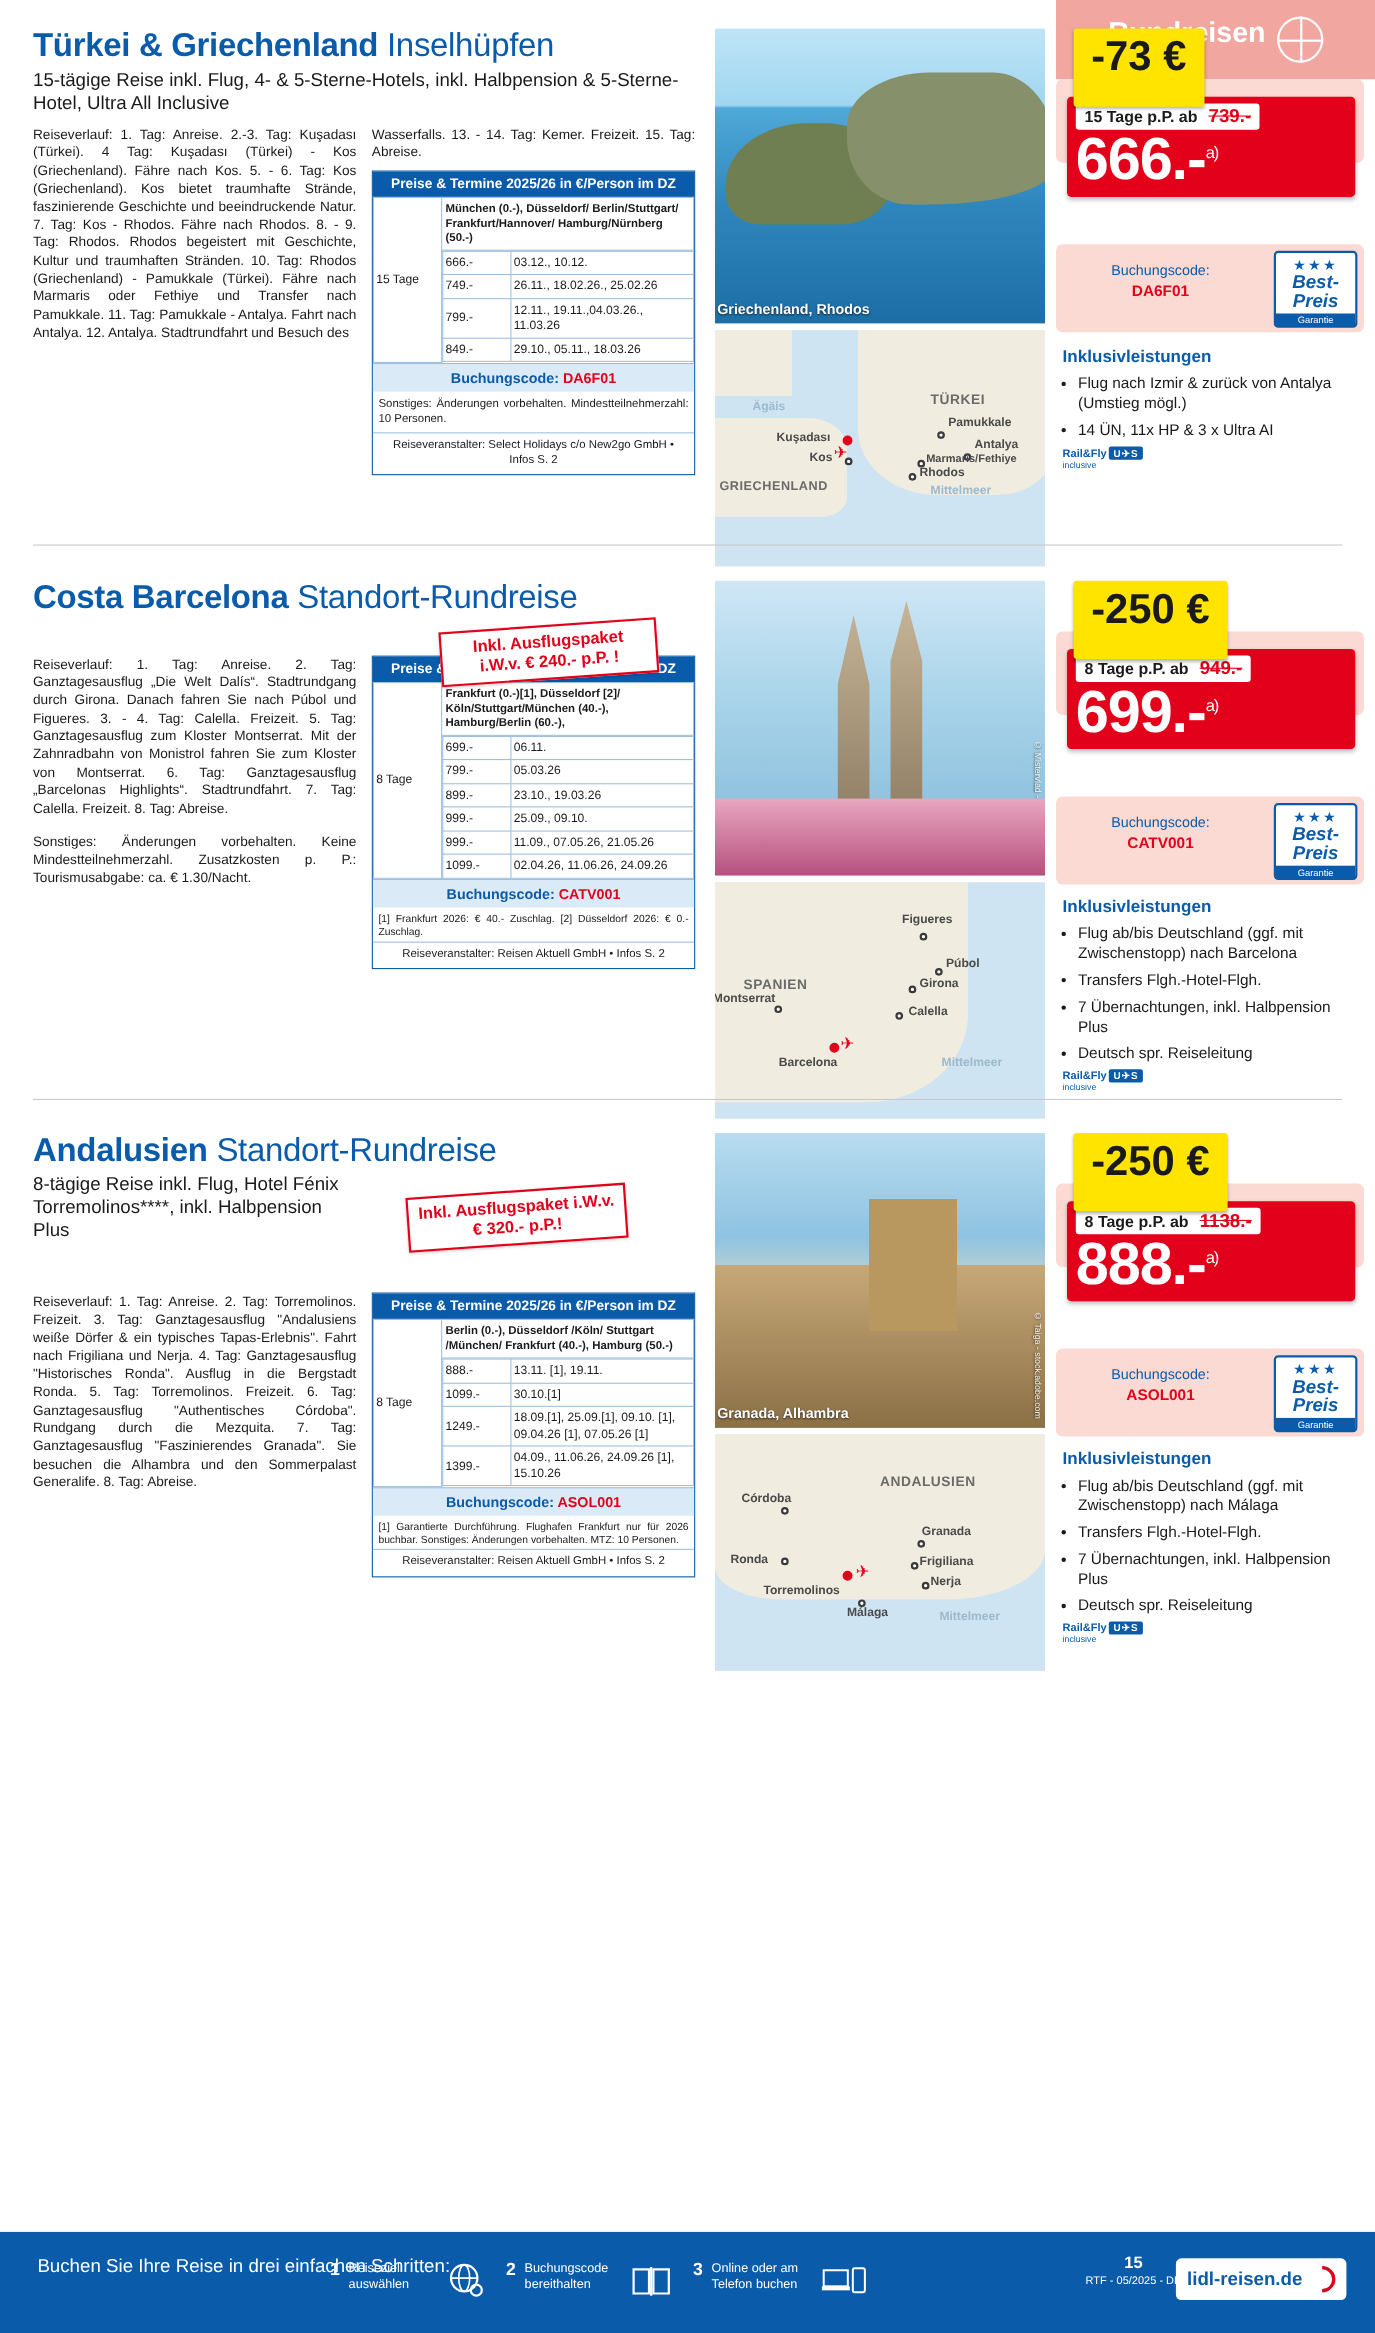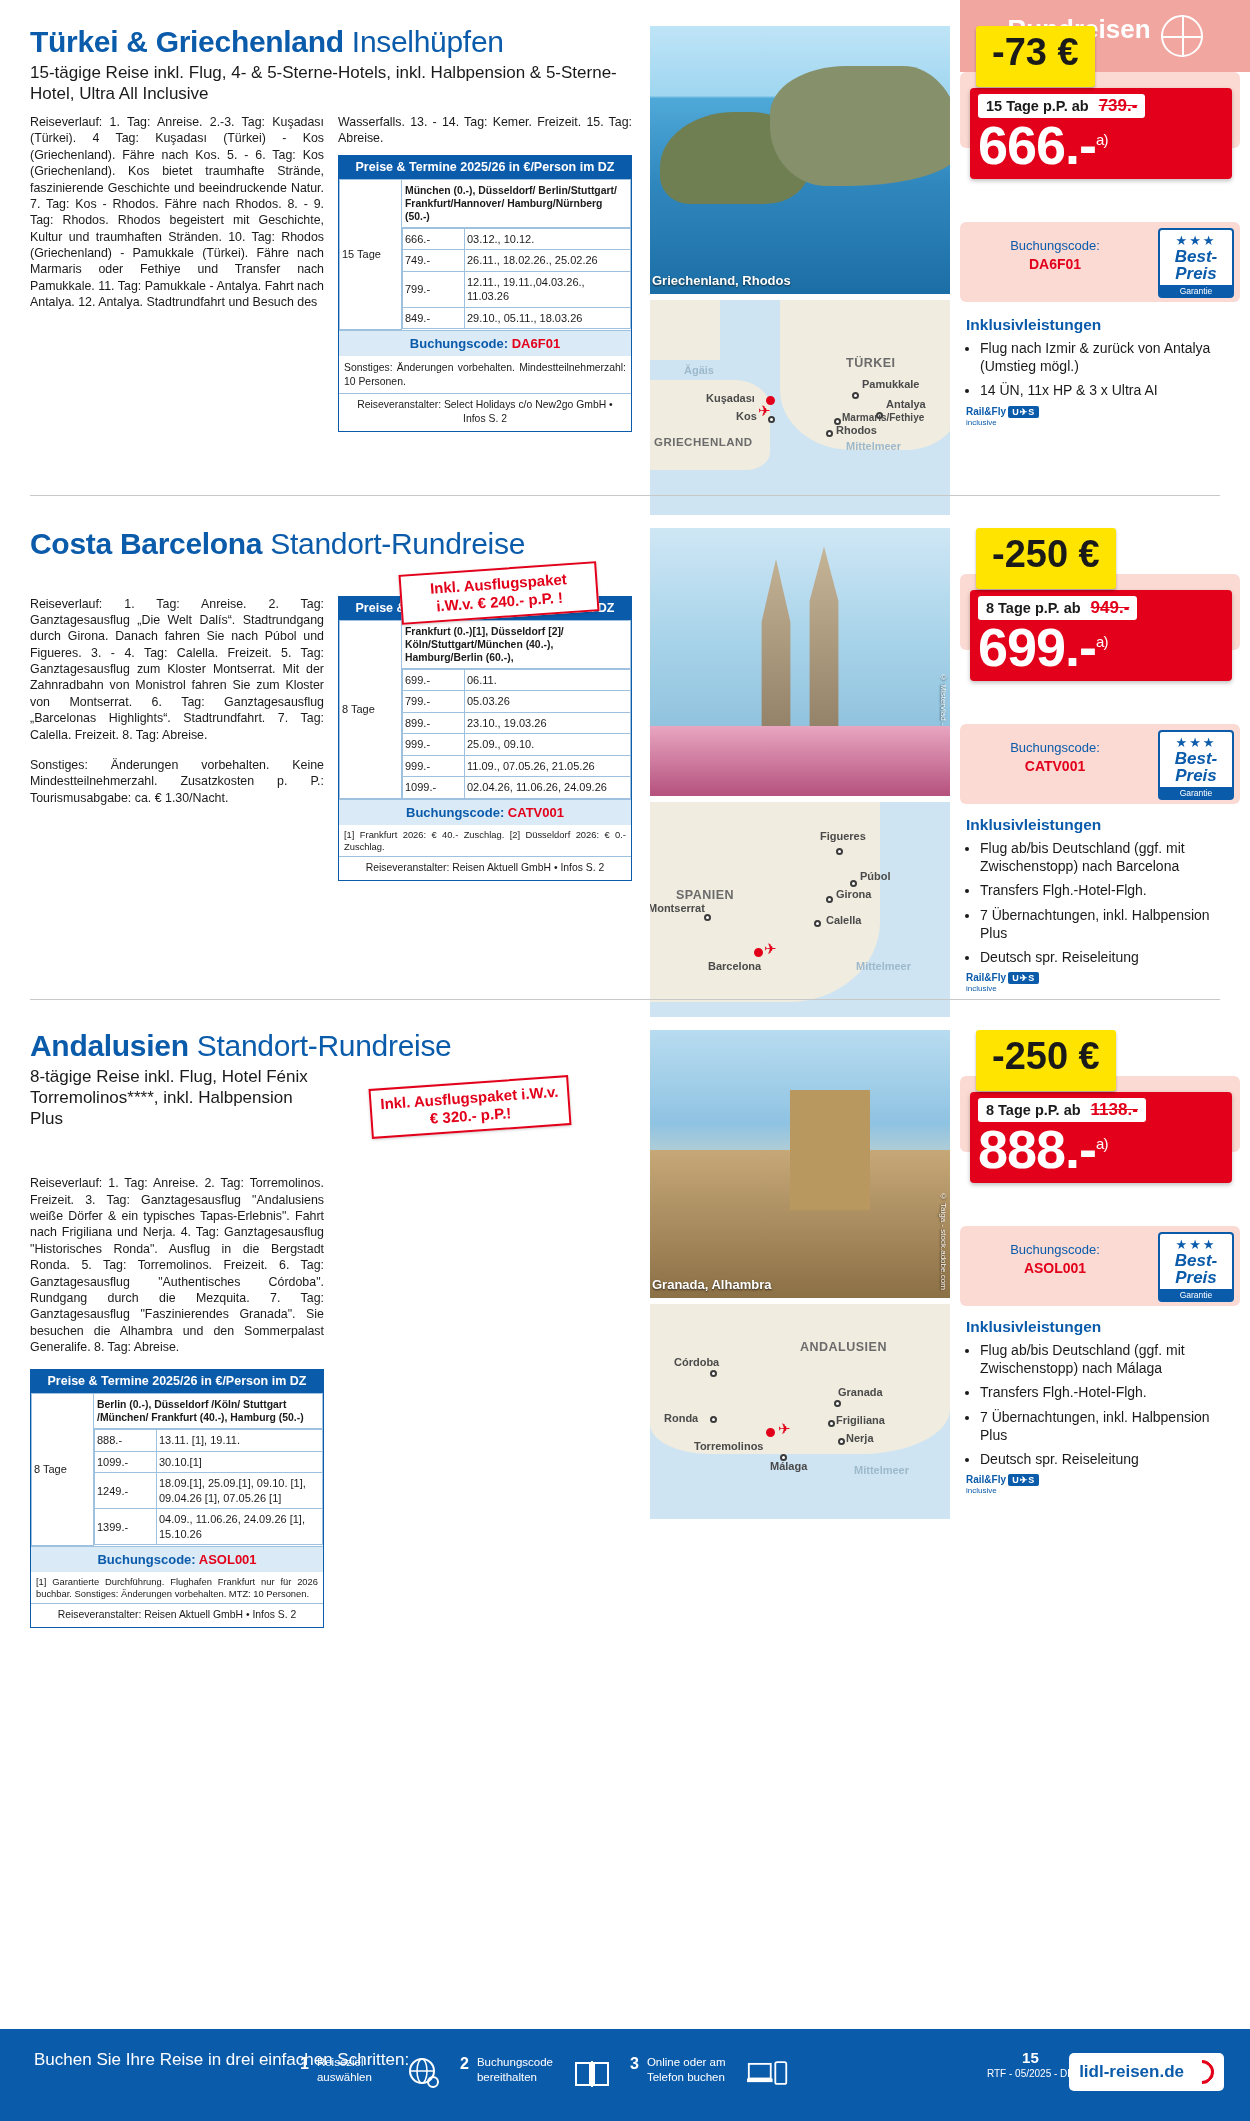--- a/index.html
+++ b/index.html
@@ -65,21 +65,21 @@
   .map .lbl.country { font-size:12.5px; color:#6b6b6b; letter-spacing:.5px; }
   .map .lbl.sea-lbl { color:#9db9cc; font-style:normal; font-weight:bold; }
   .map .dot { position:absolute; width:7px; height:7px; border-radius:50%; background:#fff; border:2px solid #3a3a3a; }
   .map .dot.red { background:#e2001a; border-color:#e2001a; width:9px; height:9px; }
   .map .plane { position:absolute; color:#e2001a; font-size:15px; }
 
   
   .rightcard { position:relative; width:290px; }
   .pinkbox { position:absolute; left:0; top:46px; width:280px; background:#fbdad3; border-radius:6px; }
   .redprice { position:relative; width:262px; background:#e2001a; color:#fff; border-radius:4px; padding:6px 8px 8px 8px; box-shadow:0 2px 4px rgba(0,0,0,.25); }
-  .yellowtag { position:absolute; left:16px; top:0; background:#ffe400; color:#1a1a1a; font-weight:bold; font-size:38px; line-height:1; padding:7px 16px 16px 16px; border-radius:3px; box-shadow:0 2px 3px rgba(0,0,0,.28); z-index:3; }
+  .yellowtag { position:absolute; left:16px; top:0; background:#ffe400; color:#1a1a1a; font-weight:bold; font-size:38px; line-height:1; padding:7px 16px 26px 16px; border-radius:3px; box-shadow:0 2px 3px rgba(0,0,0,.28); z-index:3; }
   .whitebadge { background:#fff; color:#1a1a1a; font-weight:bold; font-size:14.5px; display:inline-block; padding:2px 8px; border-radius:3px; }
   .whitebadge .strike { color:#e2001a; text-decoration:line-through; font-size:17px; margin-left:6px; }
   .bigprice { font-size:54px; font-weight:bold; line-height:.95; letter-spacing:-1px; margin-top:2px; }
   .sup { font-size:15px; vertical-align:super; font-weight:normal; }
   .bookingcode { text-align:center; color:#0b5bab; font-size:13px; line-height:1.3; font-weight:normal; }
   .bookingcode b { color:#e2001a; font-size:14px; }
   .bestpreis { position:absolute; right:8px; width:76px; height:70px; background:#fff; border:2px solid #0b5bab; border-radius:4px; text-align:center; color:#0b5bab; }
   .bestpreis .stars { color:#0b5bab; font-size:13px; letter-spacing:2px; margin-top:3px; }
   .bestpreis .b1 { font-size:17px; font-weight:bold; line-height:1; font-style:italic; }
   .bestpreis .b2 { font-size:17px; font-weight:bold; line-height:1; font-style:italic; }
@@ -402,21 +402,21 @@
 
   <div class="offer" id="offer2" style="top:1030px;">
 
     <div class="left">
       <h1>
         <span>Andalusien</span>
         <span class="thin">Standort-Rundreise</span>
       </h1>
       <div class="subtitle" style="width:300px;">8-tägige Reise inkl. Flug, Hotel Fénix Torremolinos****, inkl. Halbpension Plus</div>
 
-      <div class="body-cols" style="margin-top:46px;flex-direction:column;">
+      <div class="body-cols" style="margin-top:46px;">
         <div class="col">Reiseverlauf: 1. Tag: Anreise. 2. Tag: Torremolinos. Freizeit. 3. Tag: Ganztagesausflug "Andalusiens weiße Dörfer &amp; ein typisches Tapas-Erlebnis". Fahrt nach Frigiliana und Nerja. 4. Tag: Ganztagesausflug "Historisches Ronda". Ausflug in die Bergstadt Ronda. 5. Tag: Torremolinos. Freizeit. 6. Tag: Ganztagesausflug "Authentisches Córdoba". Rundgang durch die Mezquita. 7. Tag: Ganztagesausflug "Faszinierendes Granada". Sie besuchen die Alhambra und den Sommerpalast Generalife. 8. Tag: Abreise.</div>
         <div class="col">
           <div class="ptable">
             <div class="th">Preise &amp; Termine 2025/26 in €/Person im DZ</div>
             <table>
               <tbody>
                   <tr>
                 <td class="dur" rowspan="2">8 Tage</td>
                 <td class="hdrcell">Berlin (0.-), Düsseldorf /Köln/ Stuttgart /München/ Frankfurt (40.-), Hamburg (50.-)</td>
               </tr>

